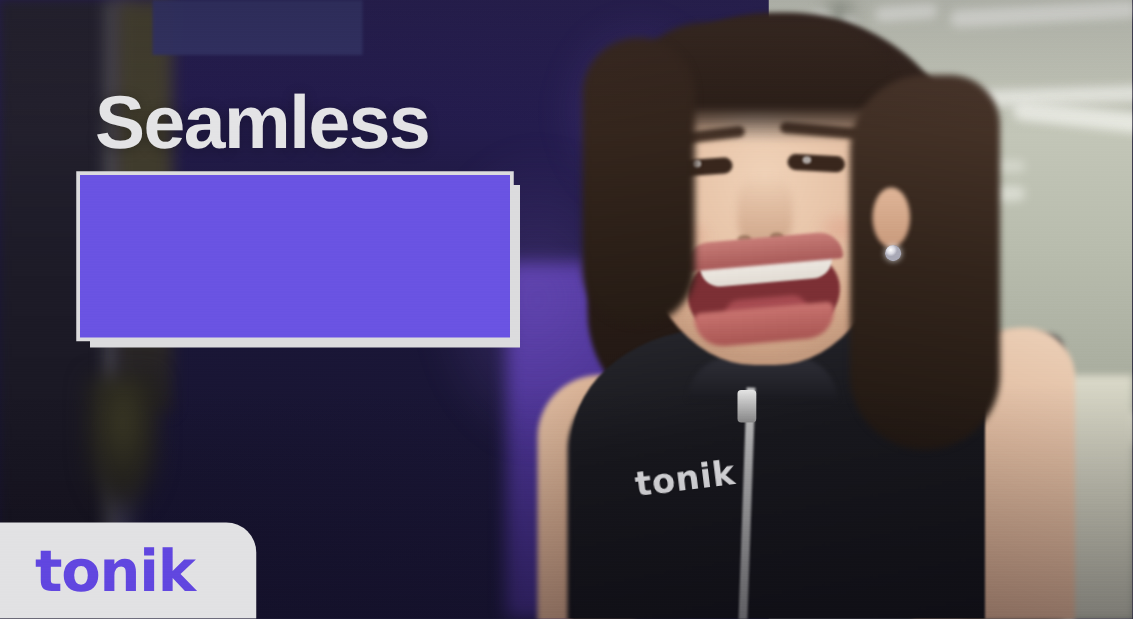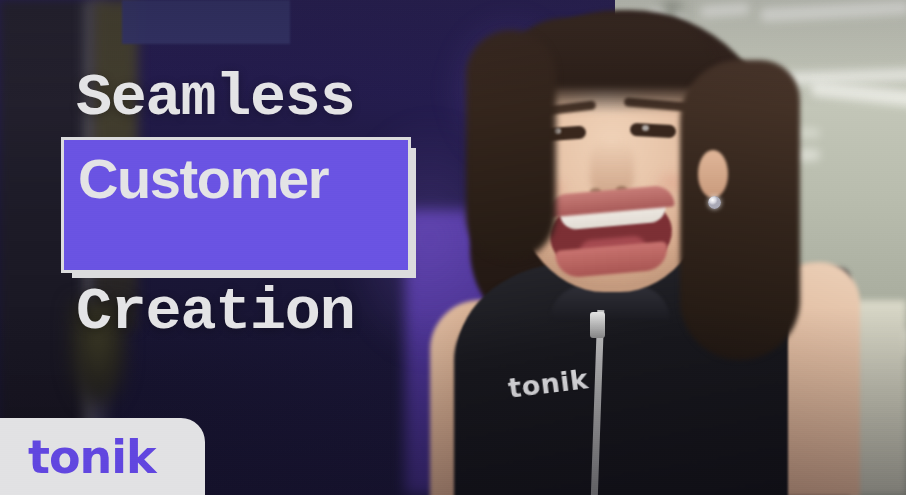--- a/index.html
+++ b/index.html
@@ -276,21 +276,21 @@
   }
 
   
   .headline{
     position:absolute;left:0;top:0;width:470px;height:100%;
     z-index:20;
   }
   .hl-line{
     position:absolute;
     color:#e4e4e6;
-    font-family:Liberation Mono, monospace;
+    font-family:Liberation Sans, sans-serif;
     font-weight:700;
     font-size:60px;
     line-height:1;
     letter-spacing:-1.2px;
     white-space:nowrap;
     text-shadow:0 2px 10px rgba(0,0,0,.30);
   }
   .hl-seamless{left:76px;top:68px;}
   .hl-creation{left:76px;top:282px;}
 
@@ -415,26 +415,24 @@
   <div class="bg-layer bg-vignette"></div>
 
   <div class="headline">
 
     <div class="hl-line hl-seamless">Seamless</div>
 
     <div class="hl-box-wrap">
       <div class="hl-box-frame"></div>
       <div class="hl-box">
         <div class="hl-box-inner">
-          <div class="hl-t">Customer</div>
         </div>
       </div>
     </div>
 
-    <div class="hl-line hl-creation">Creation</div>
   </div>
 
   <div class="logo-panel">
     <div class="logo-text">tonik</div>
   </div>
 
   <div class="grain"></div>
 </div>
 
 </body></html>

